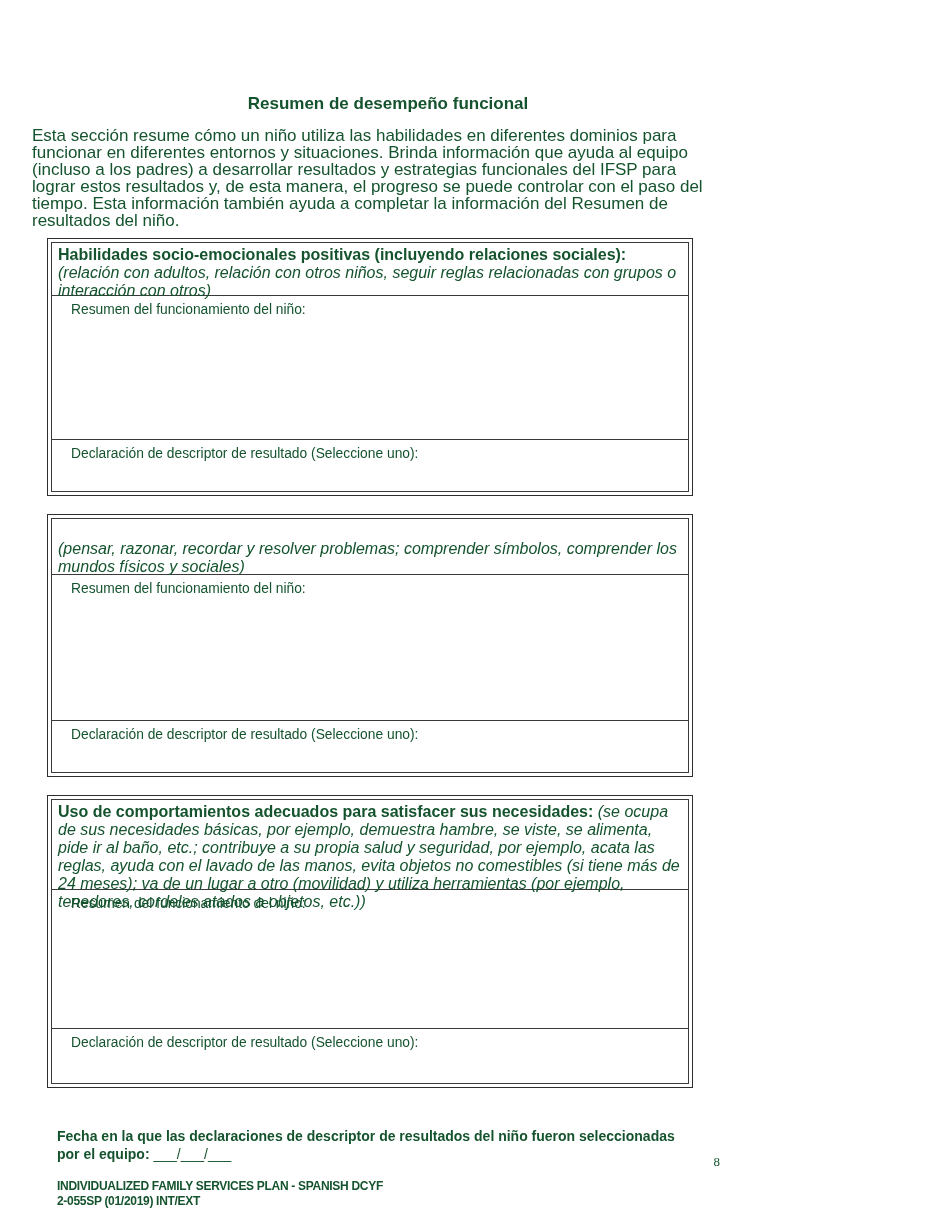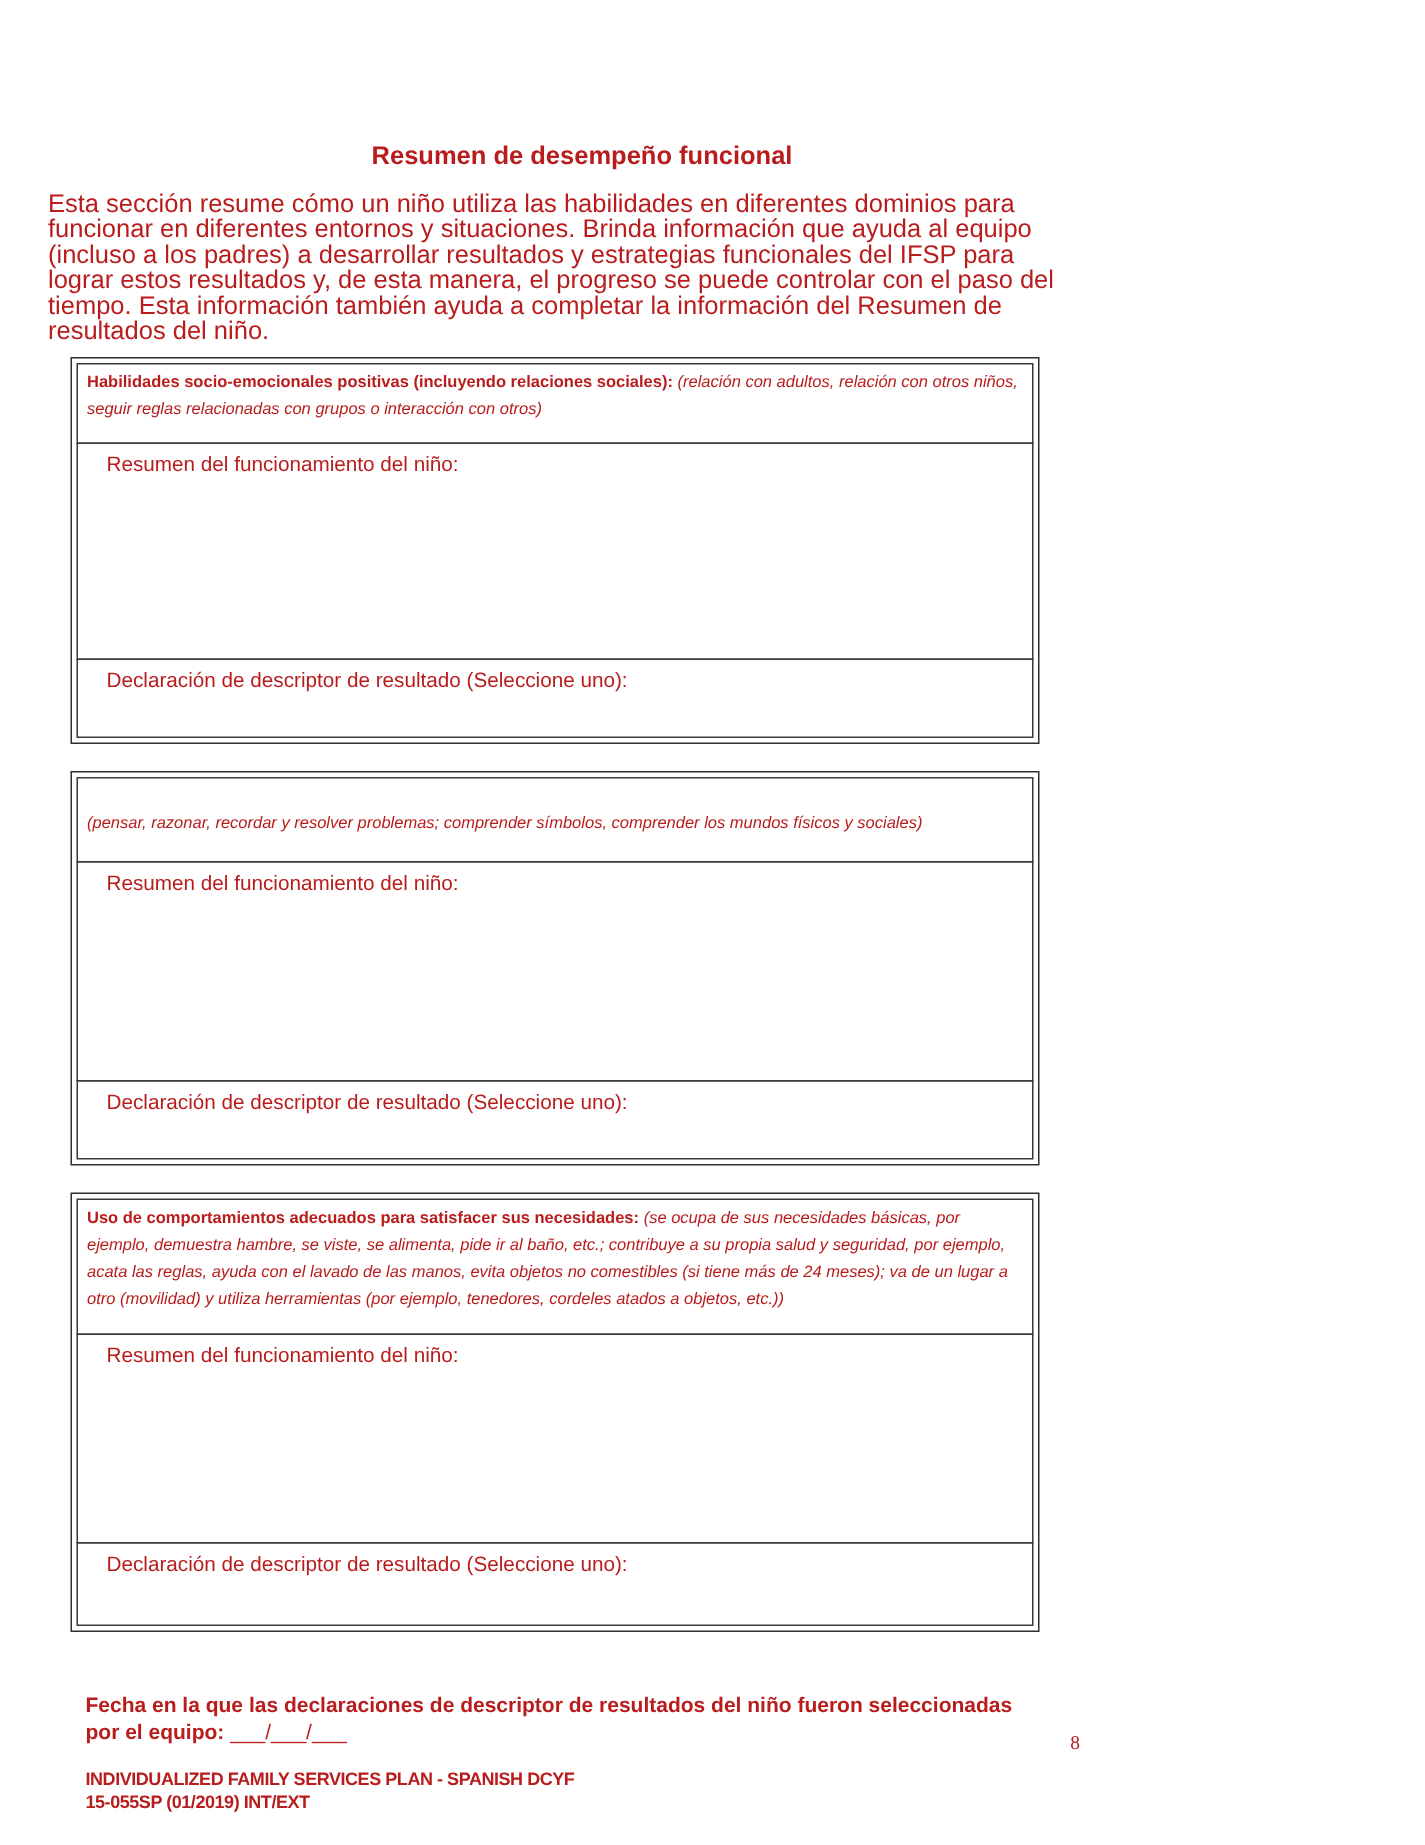--- a/index.html
+++ b/index.html
@@ -2,21 +2,21 @@
 <html><head>
 <meta charset="utf-8">
 <style>
   * { margin:0; padding:0; box-sizing:border-box; }
   html,body { background:#ffffff; }
   .page {
     position:relative;
     width:776px; height:1230px;
     background:#ffffff;
     font-family:"Liberation Sans","DejaVu Sans",sans-serif;
-    color:#b91c1c;
+    color:#14532d;
     overflow:hidden;
   }
   .doc-title {
     margin-top:92px;
     text-align:center;
     font-size:17px; line-height:24px; font-weight:bold;
   }
   .intro {
     margin:11px 57px 0 32px;
     font-size:17px; line-height:17px;
@@ -24,21 +24,21 @@
   .sections { margin:9px 83px 0 47px; }
   .section {
     border:1px solid #2e2e2e;
     padding:3px;
     background:#fff;
   }
   .section + .section { margin-top:18px; }
   .sec-header {
     border:1px solid #3a3a3a;
     padding:3px 8px 2px 6px;
-    font-size:11px; line-height:18px;
+    font-size:16px; line-height:18px;
   }
   .sec-header .h-bold { font-weight:bold; }
   .sec-header .h-italic { font-style:italic; }
   .sec-box {
     border:1px solid #3a3a3a;
     margin-top:-1px;
     padding:5px 12px 0 19px;
     font-size:13.8px; line-height:17px;
   }
   .s1 .sec-header { height:54px; }
@@ -126,16 +126,16 @@
 
   <div class="date-statement">
     <span>Fecha en la que las declaraciones de descriptor de resultados del niño fueron seleccionadas</span><br>
     <span>por el equipo: </span><span class="date-blanks">___/___/___</span>
   </div>
 
   <div class="page-number">8</div>
 
   <div class="footer">
     <span>INDIVIDUALIZED FAMILY SERVICES PLAN - SPANISH DCYF</span><br>
-    <span>15-055SP (01/2019) INT/EXT</span>
+    <span>2-055SP (01/2019) INT/EXT</span>
   </div>
 
 </div>
 
 </body></html>

